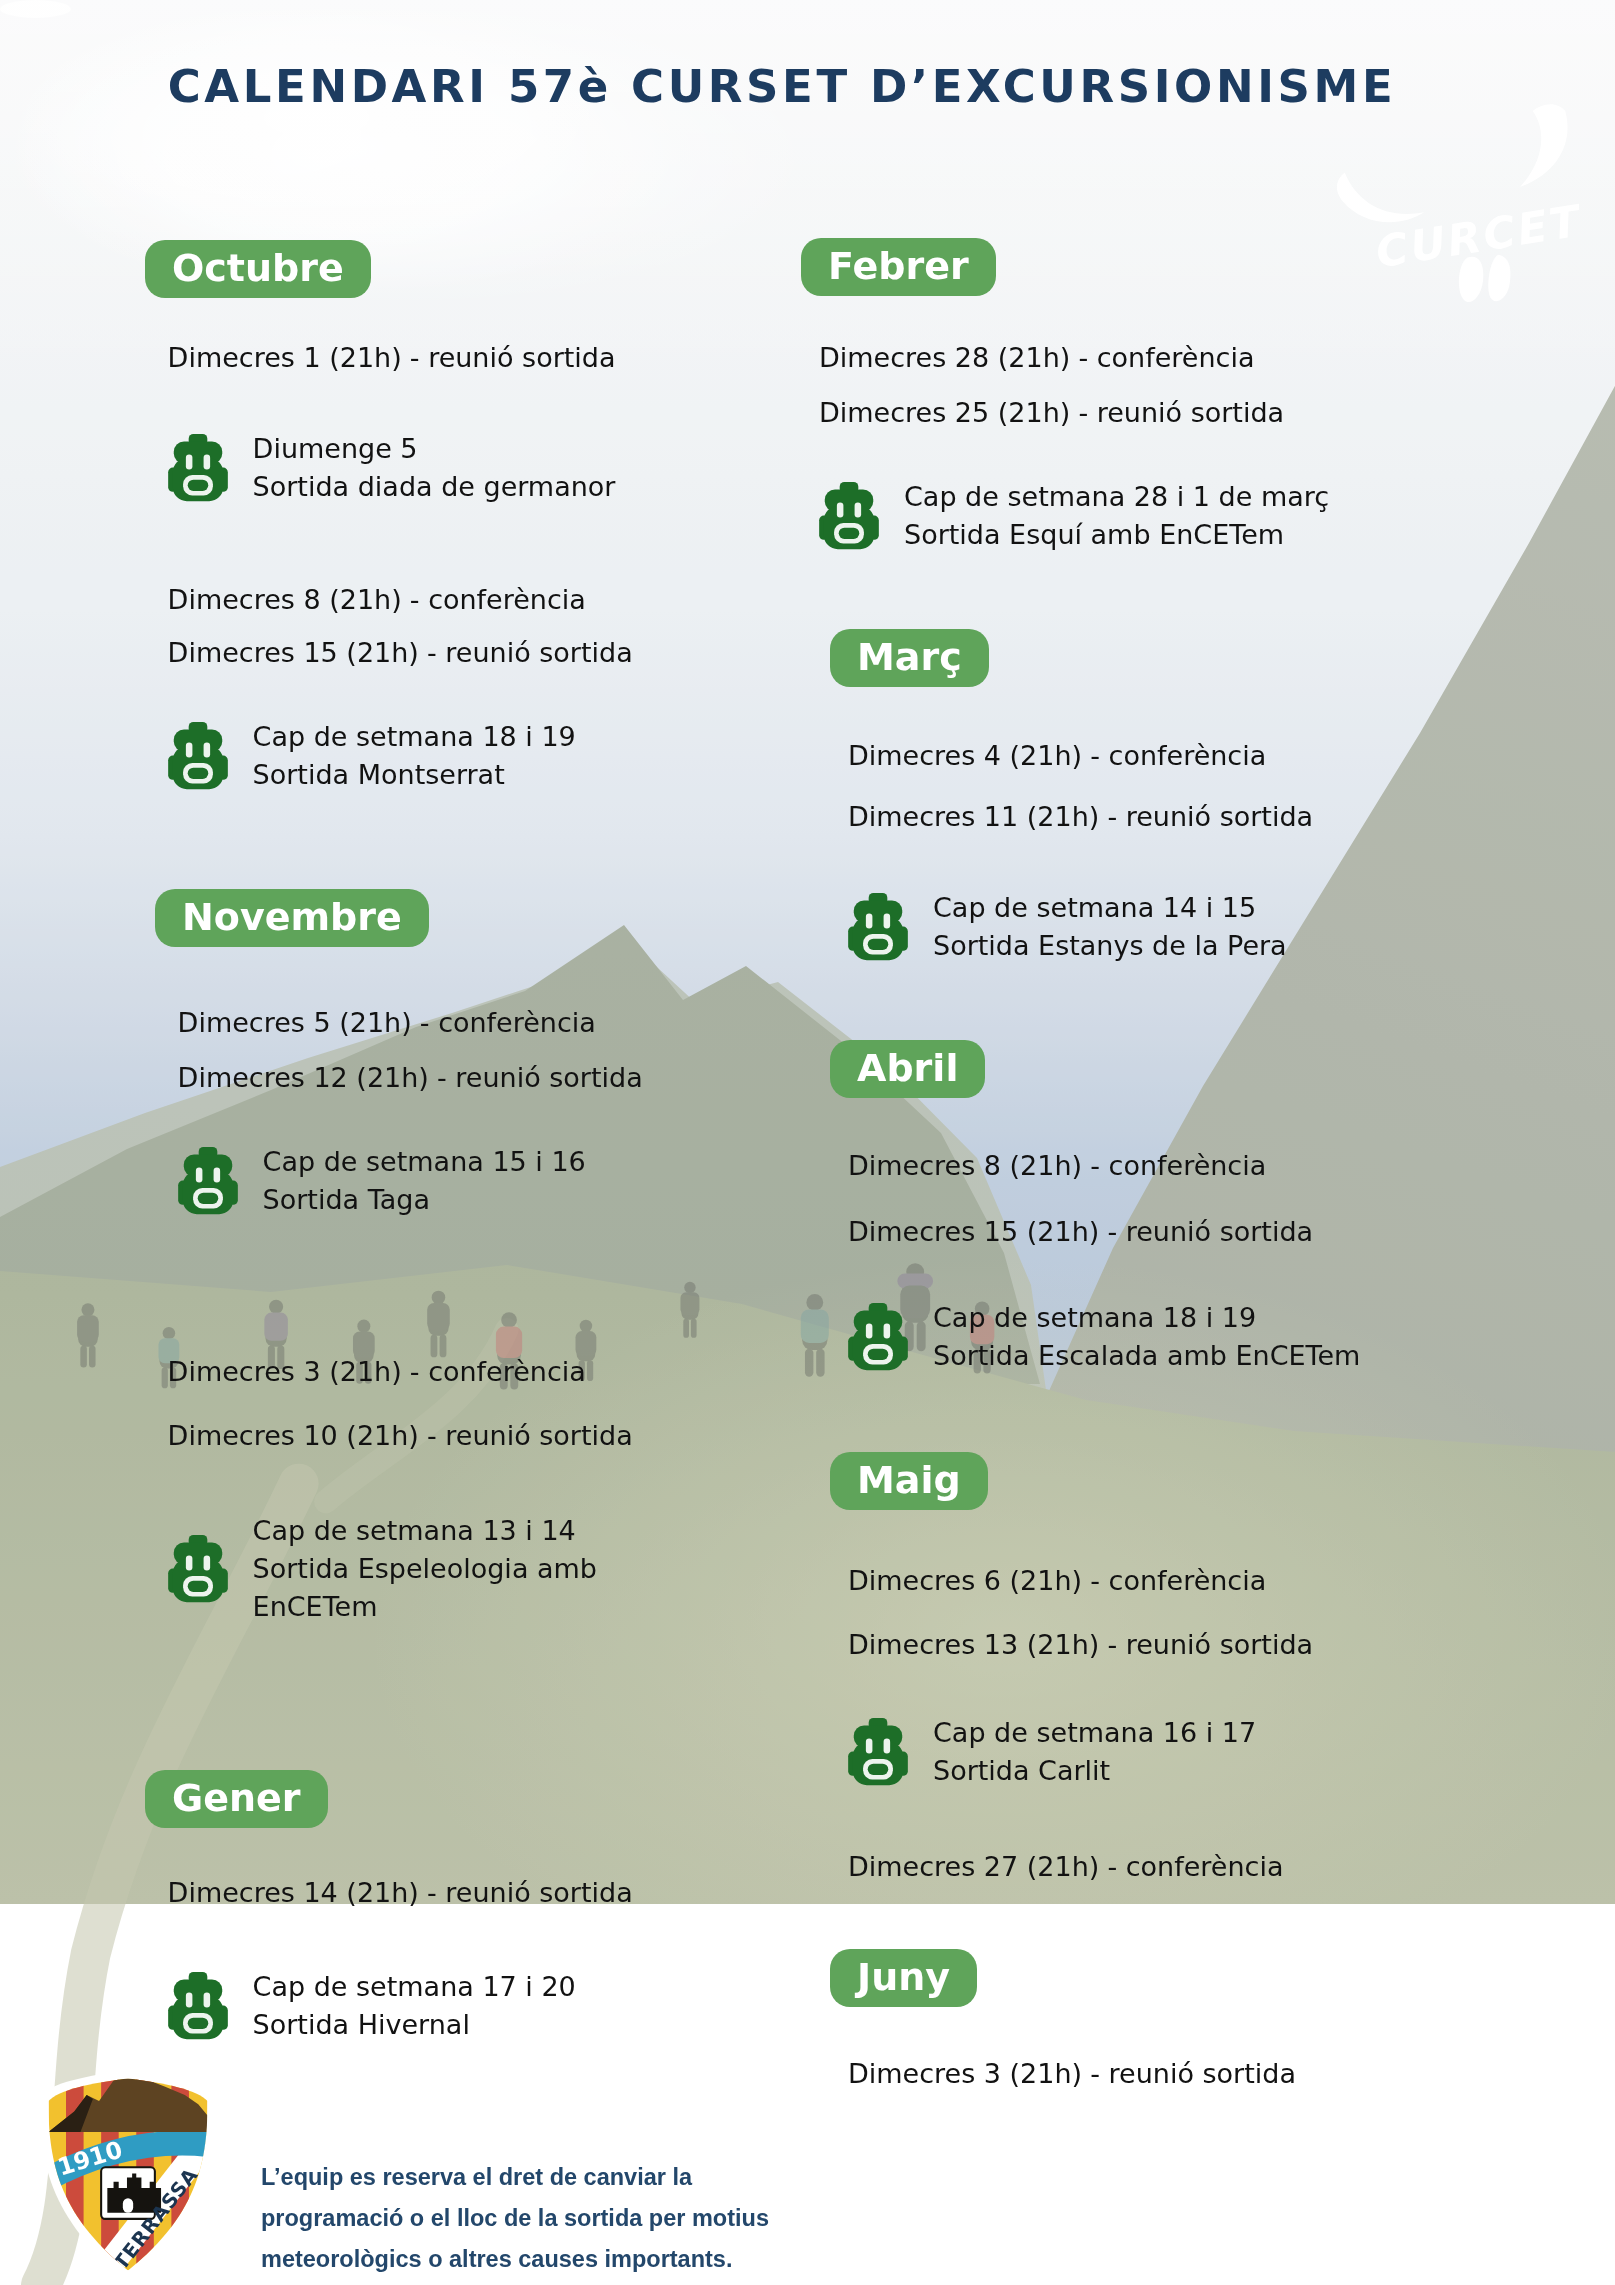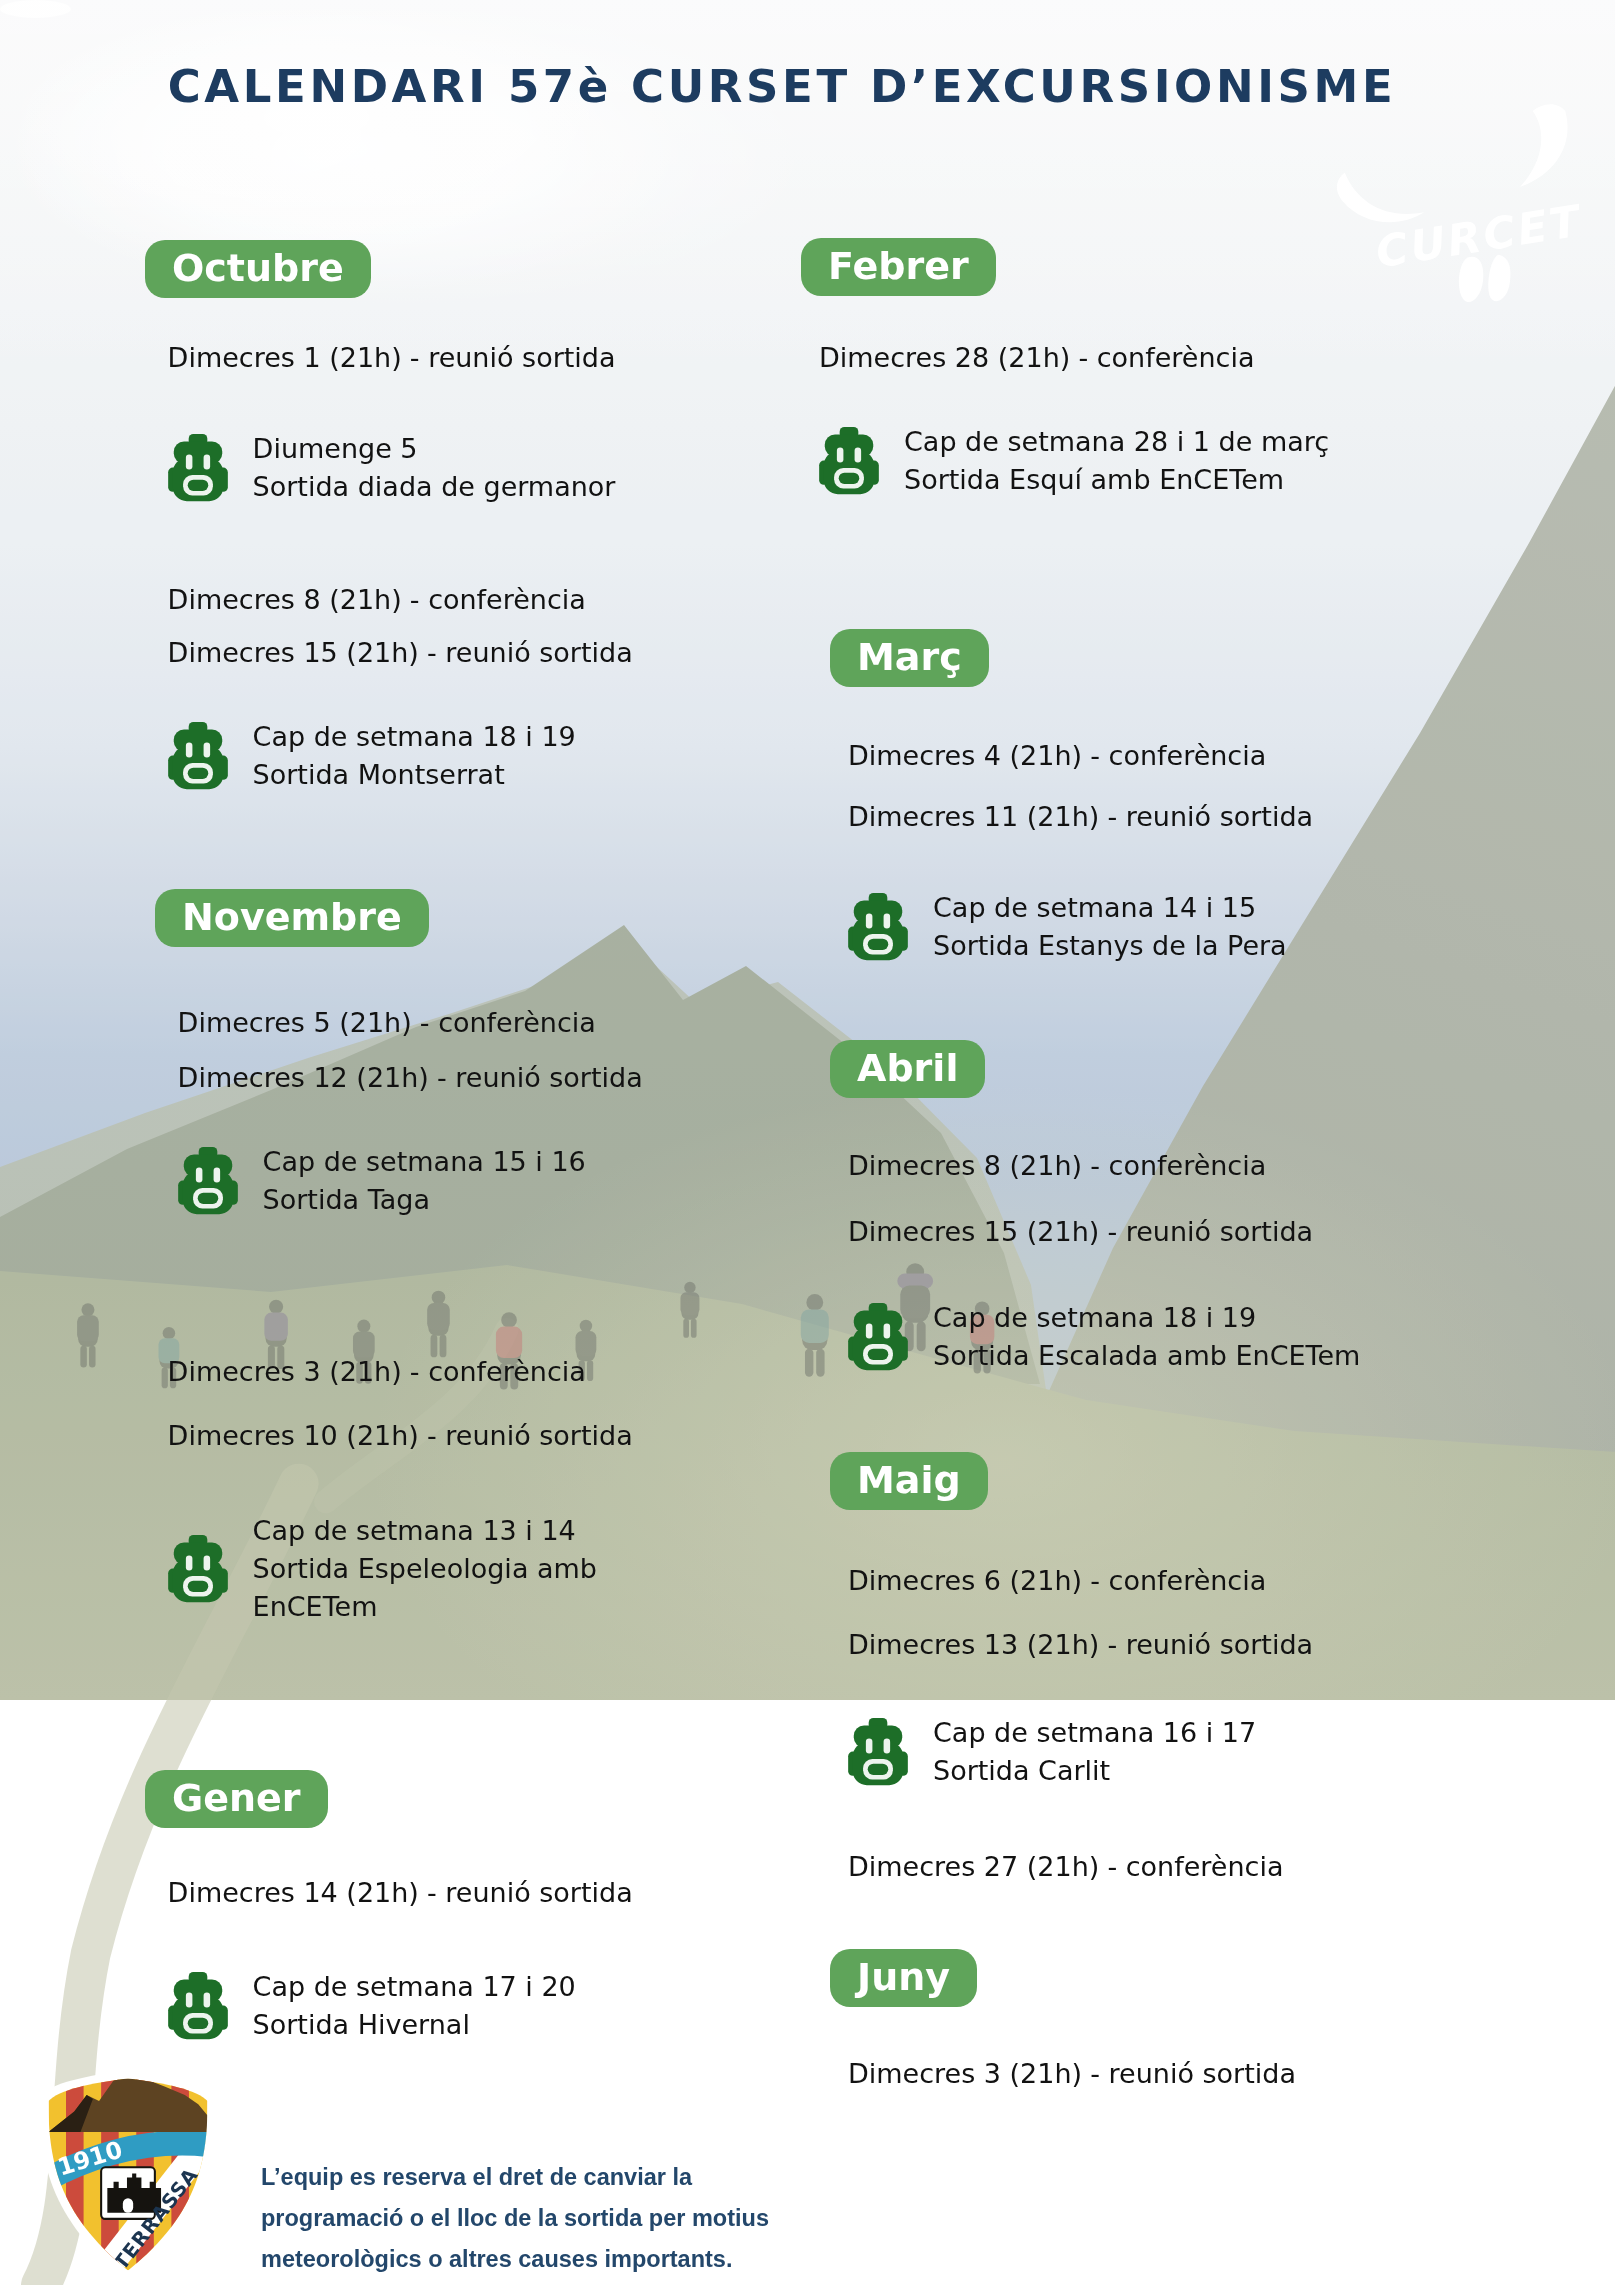--- a/index.html
+++ b/index.html
@@ -1,18 +1,18 @@
 <!DOCTYPE html>
 <html style="--badge_green: #5fa45a; --icon_green: #1d6e28; --title_navy: #1d3c60; --text_black: #121212; --disclaimer_navy: #23476b;font-size:14.5px"><head>
 <meta charset="utf-8">
 <style>
   html,body{margin:0;padding:0;}
   body{width:1616px;height:2285px;position:relative;overflow:hidden;
        font-family:"DejaVu Sans", sans-serif;}
-  .page{position:absolute;inset:0;width:1616px;height:1700px;}
+  .page{position:absolute;inset:0;width:1616px;height:1904px;}
 
   
   .bg{position:absolute;inset:0;z-index:0;}
   .bg > div{position:absolute;inset:0;}
   .sky{background:linear-gradient(180deg,#f4f5f6 0%,#eef1f3 18%,#e6ebef 32%,
         #d8e0e9 44%,#c2cedd 54%,#adbfd4 62%,#a5b8cf 70%);}
   .cloud{position:absolute;border-radius:50%;}
   .c1{left:109px;top:199px;width:688px;height:299px;
       background:radial-gradient(ellipse closest-side,rgba(255,255,255,.85),rgba(255,255,255,0));}
   .c2{left:950px;top:344px;width:561px;height:271px;
@@ -335,20 +335,23 @@
         </div>
       </div>
     </div>
 
     <div class="month col-right" style="left:801px;top:238px;">
       <span class="badge"><span>Febrer</span></span>
       <div class="events">
         <div class="event session" style="margin-top:46px">
           <span class="ev-bold">Dimecres 28 (21h)</span><span class="ev-rest">- conferència</span>
         </div>
+        <div class="event session" style="margin-top:23.5px">
+          <span class="ev-bold">Dimecres 25 (21h)</span><span class="ev-rest">- reunió sortida</span>
+        </div>
         <div class="event outing" style="margin-top:50px">
           <svg class="pack" viewBox="0 0 64 74">
               <g style="fill:var(--icon_green,#1d6e28)">
                 <rect x="22" y="0" width="20" height="12" rx="5"></rect>
                 <rect x="6" y="8" width="52" height="24" rx="11"></rect>
                 <rect x="0" y="36" width="10" height="26" rx="5"></rect>
                 <rect x="54" y="36" width="10" height="26" rx="5"></rect>
                 <rect x="5" y="26" width="54" height="46" rx="15"></rect>
               </g>
               <rect x="19" y="22" width="7" height="16" rx="3.5" fill="rgba(255,255,255,.92)"></rect>

